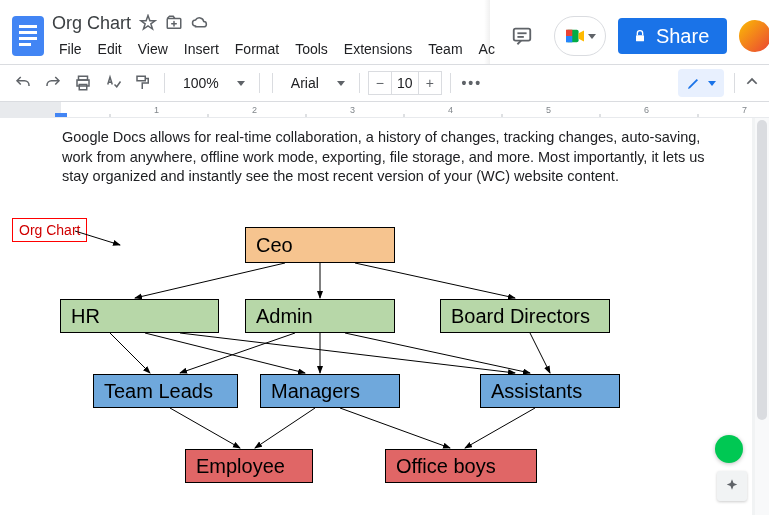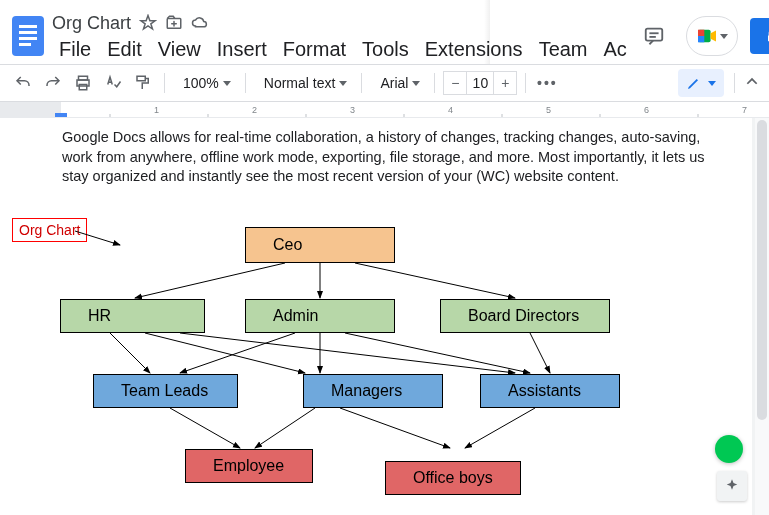--- a/index.html
+++ b/index.html
@@ -7,34 +7,34 @@
   
   
   .header1 { display: flex; align-items: center; height: 64px; padding: 8px 8px 0 8px; }
   .docs-icon { width: 40px; height: 40px; margin: 0 4px; display: flex; align-items: center; justify-content: center; }
   .docs-icon svg { width: 32px; height: 40px; }
   .title-area { flex: 0 0 auto; display: flex; flex-direction: column; margin-left: 4px; }
   .title-row { display: flex; align-items: center; gap: 8px; height: 24px; }
   .doc-title { font-size: 18px; color: #3c4043; }
   .title-icon { width: 18px; height: 18px; color: #5f6368; display: flex; align-items: center; justify-content: center; cursor: pointer; }
   .menu-row { display: flex; gap: 2px; height: 24px; align-items: center; margin-top: 2px; }
-  .menu-item { font-size: 20px; color: #202124; padding: 2px 7px; cursor: pointer; border-radius: 4px; }
+  .menu-item { font-size: 14px; color: #202124; padding: 2px 7px; cursor: pointer; border-radius: 4px; }
   .header-right { margin-left: auto; display: flex; align-items: center; gap: 12px; padding-right: 8px; }
   .hdr-icon-btn { width: 40px; height: 40px; display: flex; align-items: center; justify-content: center; color: #5f6368; cursor: pointer; border-radius: 50%; }
   .meet-btn { width: 52px; height: 40px; border: 1px solid #dadce0; border-radius: 20px; display: flex; align-items: center; justify-content: center; cursor: pointer; gap: 2px; }
   .share-btn { background: #1a73e8; color: #fff; height: 36px; padding: 0 18px 0 14px; border-radius: 4px; display: flex; align-items: center; gap: 8px; font-size: 20px; font-weight: 500; cursor: pointer; }
   .avatar { width: 32px; height: 32px; border-radius: 50%; background: linear-gradient(135deg,#fbbc04,#ea4335); cursor: pointer; }
   .shadow-edge { position: absolute; right: 279px; top: 0; width: 6px; height: 64px; background: linear-gradient(90deg, rgba(0,0,0,0), rgba(0,0,0,0.06)); pointer-events:none; }
 
   
   .toolbar { height: 38px; border-top: 1px solid #dadce0; border-bottom: 1px solid #dadce0; display: flex; align-items: center; padding: 0 10px; gap: 4px; background: #fff; }
   .tb-btn { height: 26px; min-width: 26px; display: flex; align-items: center; justify-content: center; color: #5f6368; cursor: pointer; border-radius: 2px; padding: 0 2px; }
   .tb-sep { width: 1px; height: 20px; background: #dadce0; margin: 0 4px; }
   .tb-text { font-size: 14px; color: #202124; padding: 0 4px; }
-  .tb-select { display: flex; align-items: center; gap: 0; padding: 0 6px; cursor: pointer; color: #3c4043; }
+  .tb-select { display: flex; align-items: center; gap: 14px; padding: 0 6px; cursor: pointer; color: #3c4043; }
   .caret { width: 0; height: 0; border-left: 4px solid transparent; border-right: 4px solid transparent; border-top: 5px solid #5f6368; }
   .font-size-box { display: flex; align-items: center; border: 1px solid #dadce0; height: 24px; }
   .fs-btn { width: 22px; height: 22px; display: flex; align-items: center; justify-content: center; cursor: pointer; color: #5f6368; font-size: 14px; }
   .fs-val { width: 28px; text-align: center; font-size: 14px; color: #202124; border-left: 1px solid #dadce0; border-right: 1px solid #dadce0; height: 22px; line-height: 22px; }
   .tb-right { margin-left: auto; display: flex; align-items: center; gap: 6px; }
   .edit-pill { background: #e8f0fe; color: #1a73e8; height: 28px; border-radius: 4px; display: flex; align-items: center; padding: 0 8px; gap: 6px; cursor: pointer; }
   .collapse-btn { color: #5f6368; cursor: pointer; }
 
   
   .ruler-area { height: 16px; background: #fff; position: relative; border-bottom: 1px solid #e8eaed; overflow: hidden; }
@@ -42,21 +42,21 @@
   .doc-start-h { position: absolute; left: 55px; top: 11px; width: 12px; height: 5px; background: #4285f4; }
 
   
   .doc-bg { background: #f1f3f4; height: calc(515px - 64px - 38px - 16px); overflow: auto; position: relative; }
   .page { background: #fff; width: 752px; margin: 0 0 0 0; padding: 0; position: relative; min-height: 460px; }
   .body-text { font-family: Arial; font-size: 14.5px; color: #202124; line-height: 1.35; padding: 10px 30px 0 62px; max-width: 740px; }
   
   .callout { position: absolute; left: 12px; top: 100px; border: 1.5px solid #ff0000; color: #d00000; font-size: 14px; padding: 3px 6px; font-family: Arial; }
   
   .chart-wrap { position: absolute; left: 60px; top: 95px; width: 630px; height: 340px; }
-  .node { position: absolute; border: 1px solid #000; font-family: Arial; font-size: 16px; color: #000; display: flex; align-items: center; padding-left: 27px; }
+  .node { position: absolute; border: 1px solid #000; font-family: Arial; font-size: 20px; color: #000; display: flex; align-items: center; padding-left: 10px; }
   .ceo { background: #f6c48f; }
   .green { background: #b7d7a8; }
   .blue { background: #6fa8dc; }
   .red { background: #e06666; }
   .arrow-svg { position: absolute; left: 0; top: 0; pointer-events: none; }
 
   .fab { position: absolute; right: 26px; bottom: 52px; width: 28px; height: 28px; background: #00c853; border-radius: 50%; box-shadow: 0 1px 4px rgba(0,0,0,0.25); cursor: pointer; }
   .explore-btn { position: absolute; right: 22px; bottom: 14px; width: 30px; height: 30px; background: #f1f3f4; border-radius: 3px; display: flex; align-items: center; justify-content: center; color: #5f6368; cursor: pointer; box-shadow: 0 1px 3px rgba(0,0,0,0.2); }
   .scrollbar-v { position: absolute; right: 0; top: 118px; width: 14px; height: 397px; background: #f8f9fa; }
   .scrollbar-thumb { position: absolute; right: 2px; top: 2px; width: 10px; height: 300px; background: #dadce0; border-radius: 5px; cursor: pointer; }
@@ -168,24 +168,20 @@
         <rect x="4" y="3" width="11" height="6"></rect>
         <path d="M15 6h4v6h-8v8"></path>
       </svg>
     </div>
   <div class="tb-sep"></div>
   <div class="tb-select">
       <span class="tb-text">100%</span>
       <div class="caret"></div>
     </div>
   <div class="tb-sep"></div>
-  <div class="tb-select">
-      <span class="tb-text">Normal text</span>
-      <div class="caret"></div>
-    </div>
   <div class="tb-sep"></div>
   <div class="tb-select">
       <span class="tb-text">Arial</span>
       <div class="caret"></div>
     </div>
   <div class="tb-sep"></div>
   <div class="font-size-box">
     <div class="fs-btn">−</div>
     <div class="fs-val">10</div>
     <div class="fs-btn">+</div>
@@ -266,30 +262,30 @@
 
           <line x1="110" y1="195" x2="180" y2="235"></line>
           <line x1="255" y1="195" x2="195" y2="235"></line>
           <line x1="280" y1="195" x2="390" y2="235"></line>
           <line x1="475" y1="195" x2="405" y2="235"></line>
         </g>
       </svg>
 
       <div class="node ceo" style="left:185px; top:14px; width:150px; height:36px;">Ceo</div>
 
-      <div class="node green" style="left:0px; top:86px; width:145px; height:34px;">HR</div>
+      <div class="node green" style="left:0px; top:86px; width:159px; height:34px;">HR</div>
       <div class="node green" style="left:185px; top:86px; width:150px; height:34px;">Admin</div>
       <div class="node green" style="left:380px; top:86px; width:170px; height:34px;">Board Directors</div>
 
       <div class="node blue" style="left:25px; top:161px; width:145px; height:34px;margin-left:8px;">Team Leads</div>
-      <div class="node blue" style="left:200px; top:161px; width:140px; height:34px;margin-left:43px;">Managers</div>
+      <div class="node blue" style="left:200px; top:161px; width:140px; height:34px;">Managers</div>
       <div class="node blue" style="left:420px; top:161px; width:140px; height:34px;">Assistants</div>
 
       <div class="node red" style="left:125px; top:236px; width:128px; height:34px;">Employee</div>
-      <div class="node red" style="left:325px; top:248px; width:136px; height:34px;">Office boys</div>
+      <div class="node red" style="left:325px; top:236px; width:152px; height:34px;">Office boys</div>
     </div>
   </div>
 
   <div class="fab"></div>
   <div class="explore-btn">
       <svg width="18" height="18" viewBox="0 0 24 24" fill="#5f6368">
         <path d="M12 3l2 5 5 2-5 2-2 5-2-5-5-2 5-2 2-5z"></path>
       </svg>
     </div>
 </div>

